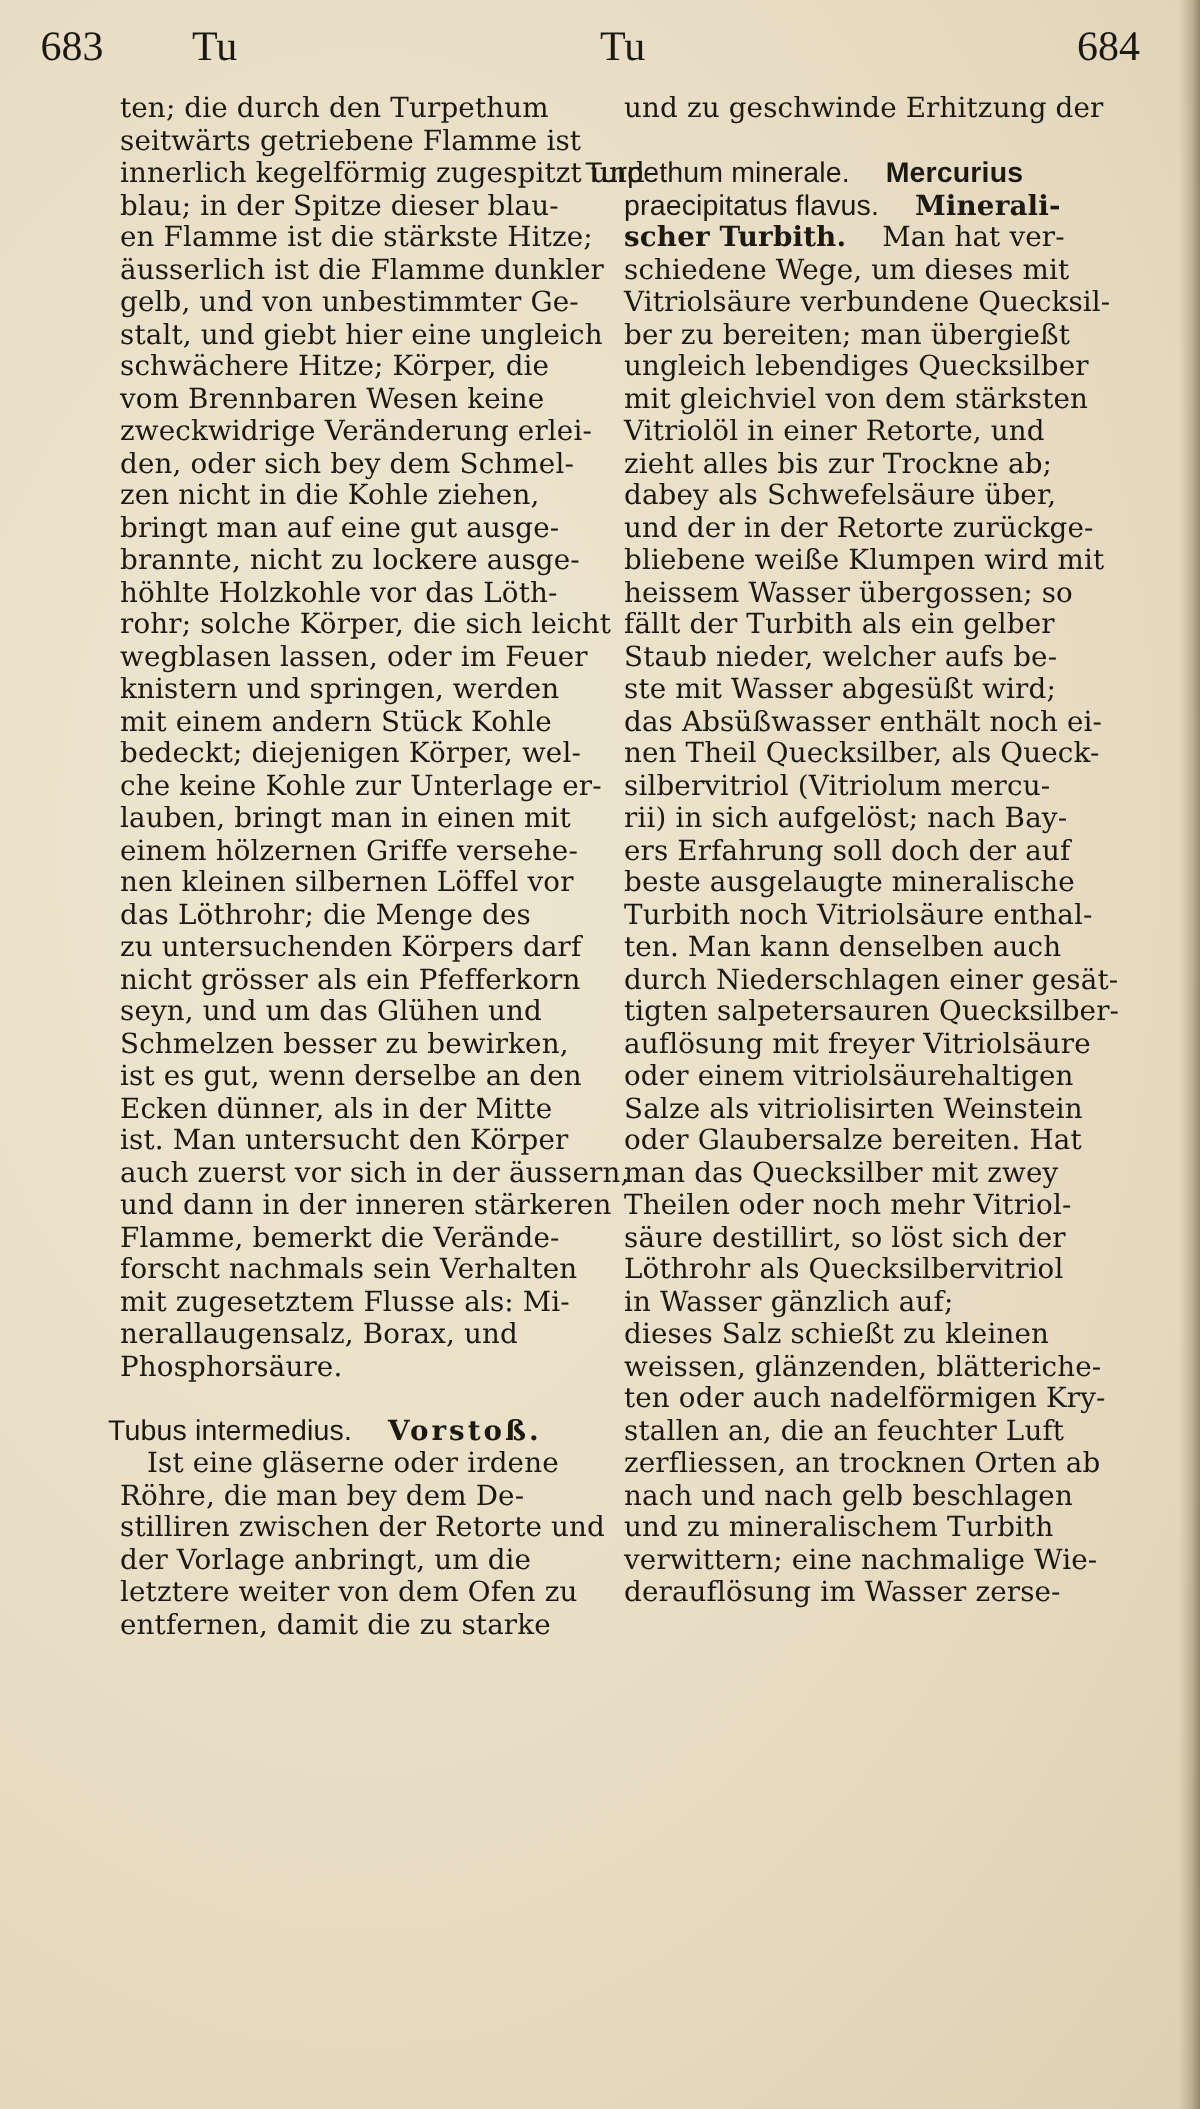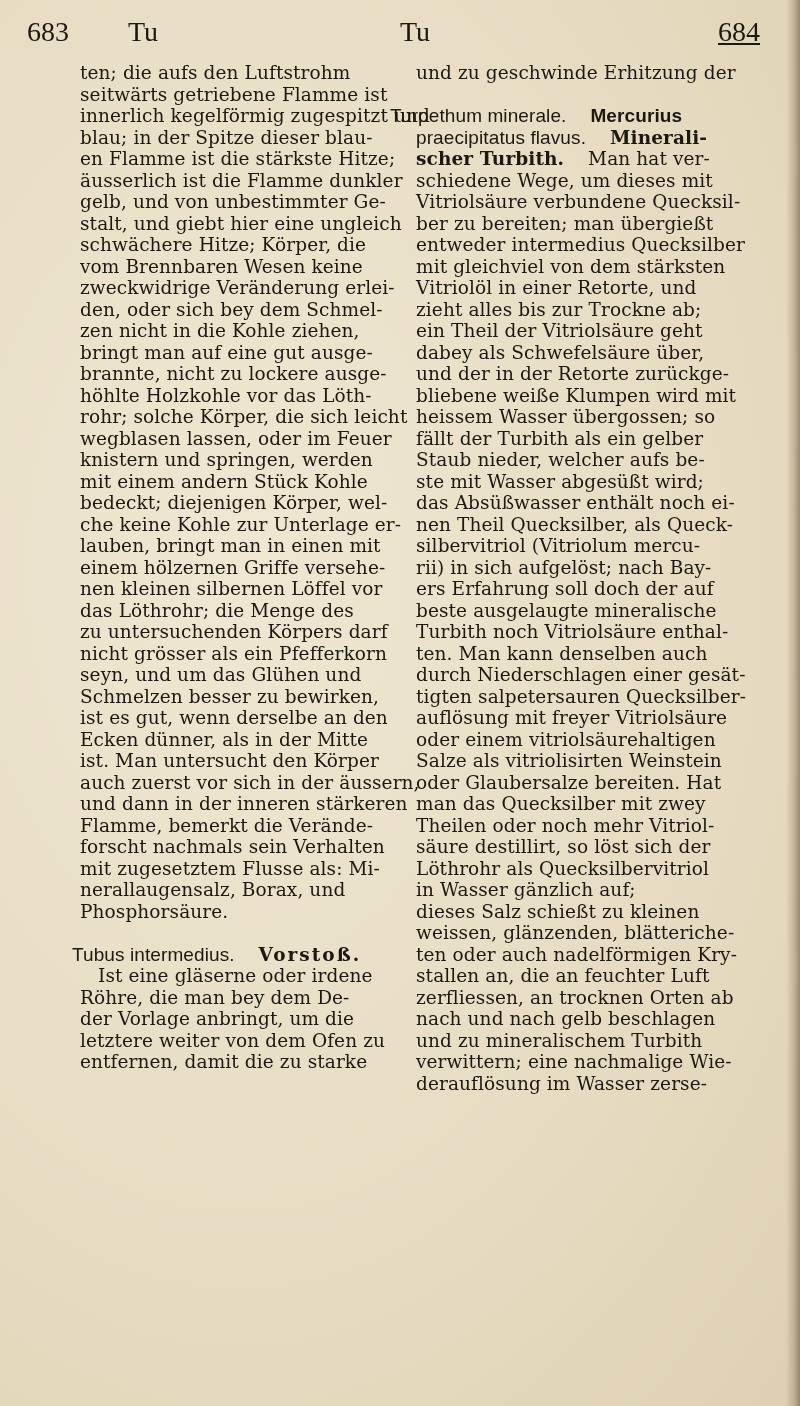--- a/index.html
+++ b/index.html
@@ -10,21 +10,21 @@
     font-family: "DejaVu Serif", serif;
     color: #1c1812;
     position: relative;
   }
   .page { position: absolute; inset: 0; }
   .header { position: absolute; top: 8px; left: 0; width: 784px; height: 40px; }
   .pnum, .runhead { position: absolute; top: 8px; font-family: "Liberation Serif", serif; font-size: 28px; }
   .pnum-left { left: 27px; }
   .runhead-left { left: 128px; }
   .runhead-right { left: 400px; }
-  .pnum-right { left: 718px; text-decoration: underline; }
+  .pnum-right { left: 718px; }
   .col { position: absolute; top: 62px; }
   .col-left { left: 72px; width: 340px; }
   .col-right { left: 390px; width: 394px; overflow: hidden; }
   .line {
     font-family: "DejaVu Serif", serif;
     font-size: 18.5px;
     line-height: 21.5px;
     height: 21.5px;
     white-space: nowrap;
     text-align: justify;
@@ -50,21 +50,21 @@
 
   <div class="header">
     <span class="pnum pnum-left">683</span>
     <span class="runhead runhead-left">Tu</span>
     <span class="runhead runhead-right">Tu</span>
     <span class="pnum pnum-right">684</span>
   </div>
 
   <div class="col col-left">
     <div>
-      <div class="line body">ten; die aufs den Luftstrohm</div>
+      <div class="line body">ten; die durch den Turpethum</div>
       <div class="line body">seitwärts getriebene Flamme ist</div>
       <div class="line body">innerlich kegelförmig zugespitzt und</div>
       <div class="line body">blau; in der Spitze dieser blau-</div>
       <div class="line body">en Flamme ist die stärkste Hitze;</div>
       <div class="line body">äusserlich ist die Flamme dunkler</div>
       <div class="line body">gelb, und von unbestimmter Ge-</div>
       <div class="line body">stalt, und giebt hier eine ungleich</div>
       <div class="line body">schwächere Hitze; Körper, die</div>
       <div class="line body">vom Brennbaren Wesen keine</div>
       <div class="line body">zweckwidrige Veränderung erlei-</div>
@@ -102,20 +102,21 @@
     <div class="gap"></div>
 
     <div>
       <div class="line hanging">
         <span class="latin">Tubus intermedius.</span>
         &nbsp;&nbsp;
         <span class="head-de">Vorstoß.</span>
       </div>
       <div class="line indent">Ist eine gläserne oder irdene</div>
       <div class="line body">Röhre, die man bey dem De-</div>
+      <div class="line body">stilliren zwischen der Retorte und</div>
       <div class="line body">der Vorlage anbringt, um die</div>
       <div class="line body">letztere weiter von dem Ofen zu</div>
       <div class="line body">entfernen, damit die zu starke</div>
     </div>
   </div>
 
   <div class="col col-right">
     <div>
       <div class="line body">und zu geschwinde Erhitzung der</div>
     </div>
@@ -134,25 +135,24 @@
         <span class="bold">Minerali-</span>
       </div>
       <div class="line body">
         <span class="bold">scher Turbith.</span>
         &nbsp;&nbsp;
         <span>Man hat ver-</span>
       </div>
       <div class="line body">schiedene Wege, um dieses mit</div>
       <div class="line body">Vitriolsäure verbundene Quecksil-</div>
       <div class="line body">ber zu bereiten; man übergießt</div>
-      <div class="line body">entweder intermedius Quecksilber</div>
+      <div class="line body">ungleich lebendiges Quecksilber</div>
       <div class="line body">mit gleichviel von dem stärksten</div>
       <div class="line body">Vitriolöl in einer Retorte, und</div>
       <div class="line body">zieht alles bis zur Trockne ab;</div>
-      <div class="line body">ein Theil der Vitriolsäure geht</div>
       <div class="line body">dabey als Schwefelsäure über,</div>
       <div class="line body">und der in der Retorte zurückge-</div>
       <div class="line body">bliebene weiße Klumpen wird mit</div>
       <div class="line body">heissem Wasser übergossen; so</div>
       <div class="line body">fällt der Turbith als ein gelber</div>
       <div class="line body">Staub nieder, welcher aufs be-</div>
       <div class="line body">ste mit Wasser abgesüßt wird;</div>
       <div class="line body">das Absüßwasser enthält noch ei-</div>
       <div class="line body">nen Theil Quecksilber, als Queck-</div>
       <div class="line body">silbervitriol (Vitriolum mercu-</div>

